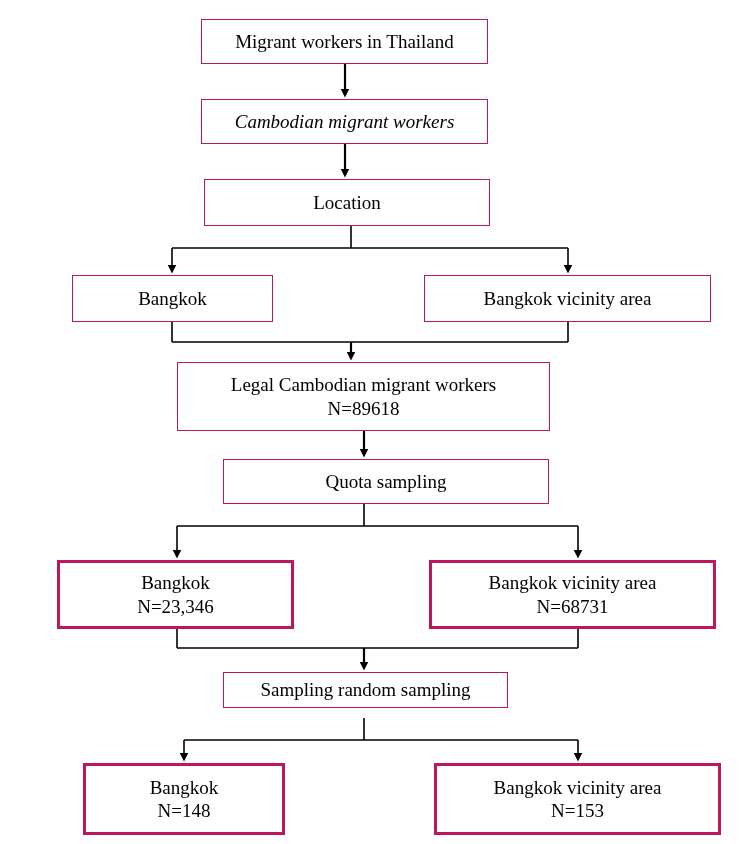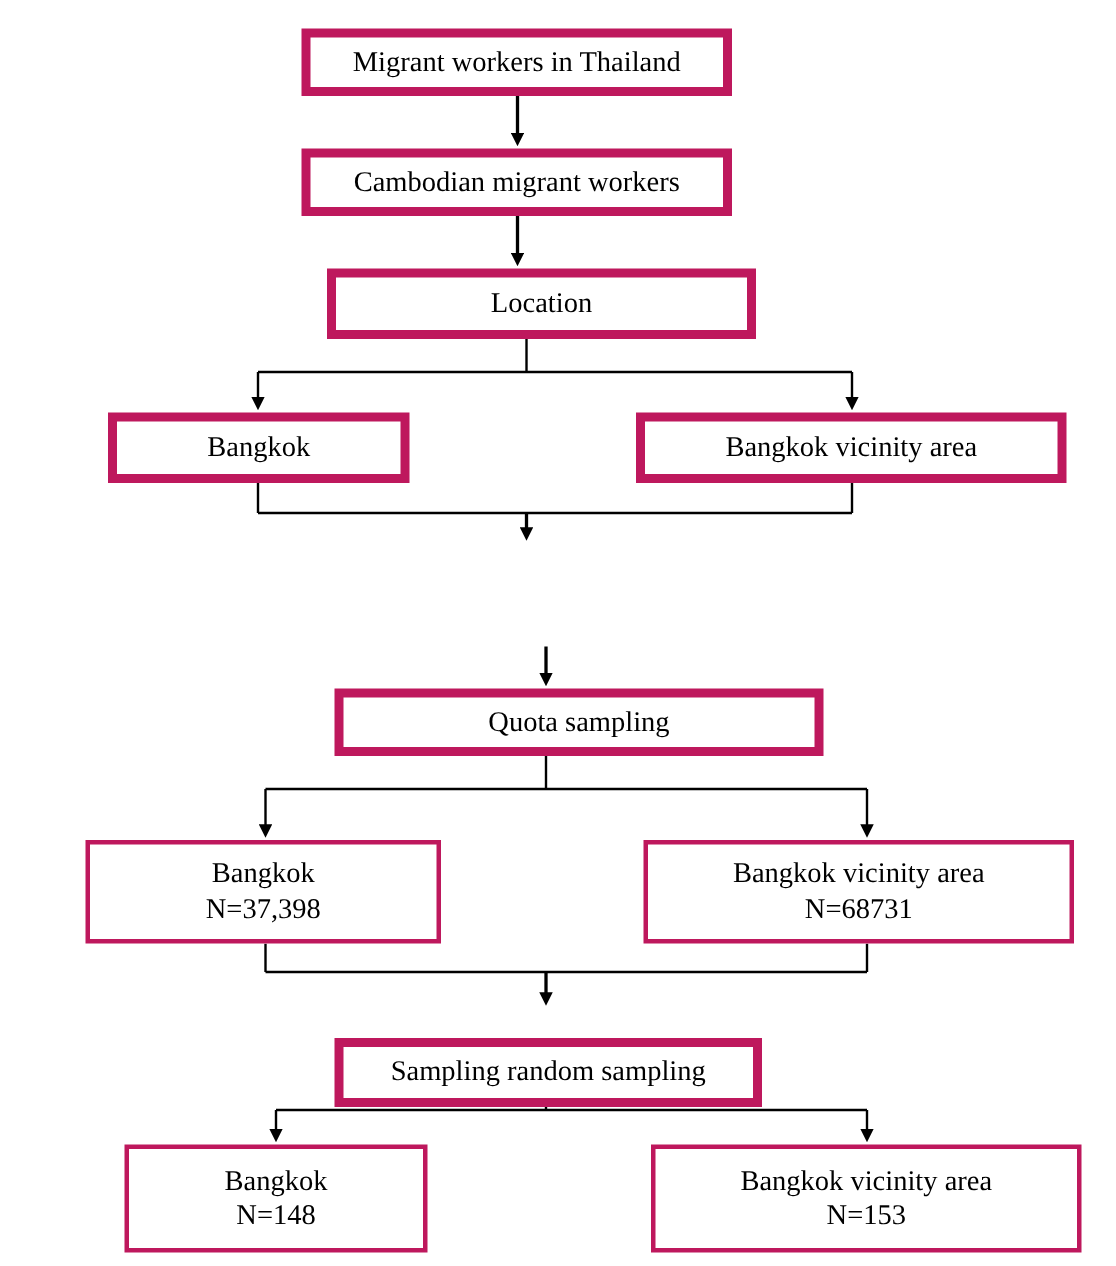--- a/index.html
+++ b/index.html
@@ -20,21 +20,21 @@
     left: 0;
     top: 0;
     width: 744px;
     height: 844px;
     pointer-events: none;
   }
   .node {
     position: absolute;
     box-sizing: border-box;
     background: #ffffff;
-    border: 6px solid #be185d;
+    border: 1px solid #be185d;
     display: flex;
     flex-direction: column;
     align-items: center;
     justify-content: center;
     text-align: center;
     color: #000000;
     font-size: 19px;
     line-height: 1.22;
     z-index: 2;
   }
@@ -102,52 +102,56 @@
       <line x1="184" y1="740" x2="578" y2="740" stroke="#000000" stroke-width="1.6"></line>
       <line x1="184" y1="740" x2="184" y2="754" stroke="#000000" stroke-width="1.6" marker-end="url(#arrowhead)"></line>
       <line x1="578" y1="740" x2="578" y2="754" stroke="#000000" stroke-width="1.6" marker-end="url(#arrowhead)"></line>
     </g>
   </svg>
 
   <div class="node" style="left:201px; top:19px; width:287px; height:45px;">
     <span>Migrant workers in Thailand</span>
   </div>
 
-  <div class="node" style="left:201px; top:99px; width:287px; height:45px;">
+  <div class="node" style="left:201px; top:99px; width:287px; height:45px;font-style:italic;">
     <span>Cambodian migrant workers</span>
   </div>
 
-  <div class="node" style="left:218px; top:179px; width:286px; height:47px;">
+  <div class="node" style="left:204px; top:179px; width:286px; height:47px;">
     <span>Location</span>
   </div>
 
   <div class="node" style="left:72px; top:275px; width:201px; height:47px;">
     <span>Bangkok</span>
   </div>
 
   <div class="node" style="left:424px; top:275px; width:287px; height:47px;">
     <span>Bangkok vicinity area</span>
   </div>
 
+  <div class="node" style="left:177px; top:362px; width:373px; height:69px;">
+    <span>Legal Cambodian migrant workers</span>
+    <span class="line2">N=89618</span>
+  </div>
 
   <div class="node" style="left:223px; top:459px; width:326px; height:45px;">
     <span>Quota sampling</span>
   </div>
 
   <div class="node heavy" style="left:57px; top:560px; width:237px; height:69px;">
     <span>Bangkok</span>
-    <span class="line2">N=37,398</span>
+    <span class="line2">N=23,346</span>
   </div>
 
   <div class="node heavy" style="left:429px; top:560px; width:287px; height:69px;">
     <span>Bangkok vicinity area</span>
     <span class="line2">N=68731</span>
   </div>
 
-  <div class="node" style="left:223px; top:672px; width:285px; height:46px;margin-top:20px;">
+  <div class="node" style="left:223px; top:672px; width:285px; height:36px;">
     <span>Sampling random sampling</span>
   </div>
 
   <div class="node heavy" style="left:83px; top:763px; width:202px; height:72px;">
     <span>Bangkok</span>
     <span class="line2">N=148</span>
   </div>
 
   <div class="node heavy" style="left:434px; top:763px; width:287px; height:72px;">
     <span>Bangkok vicinity area</span>

